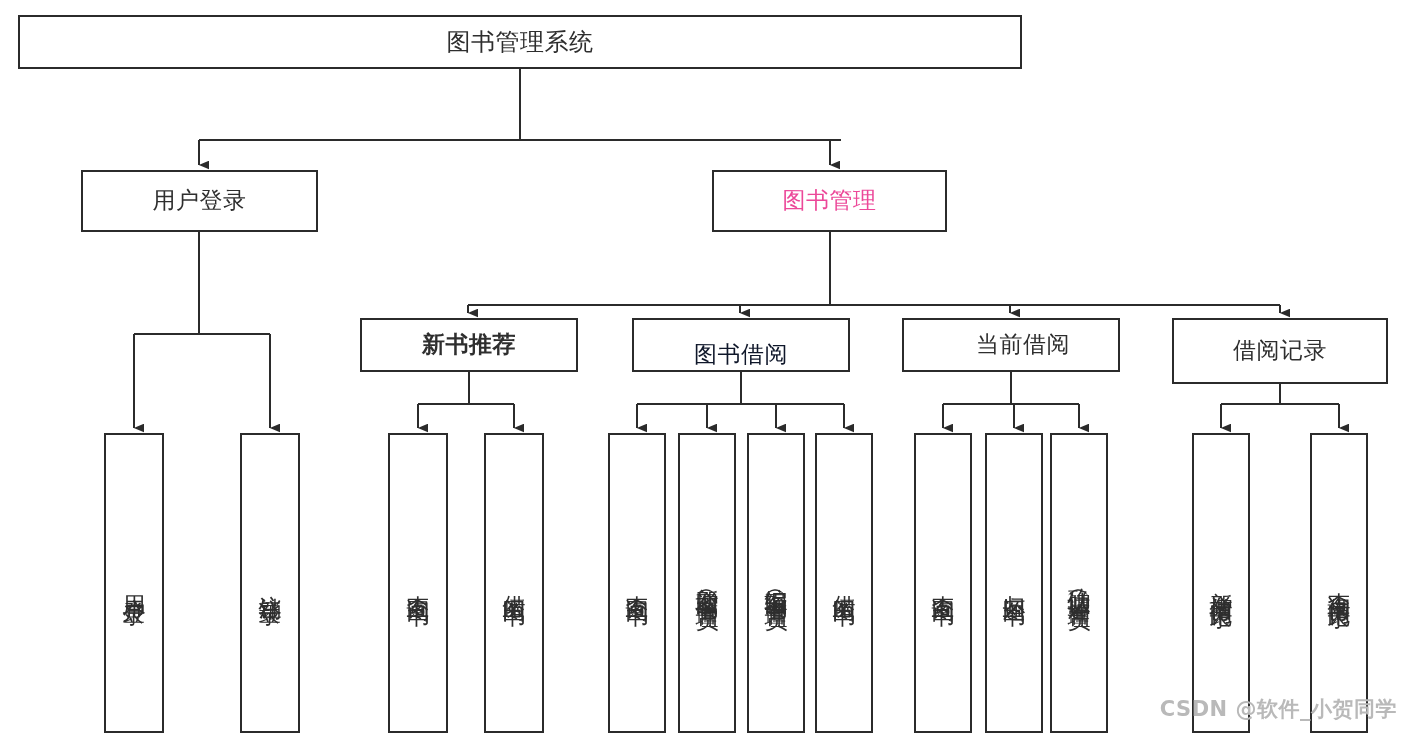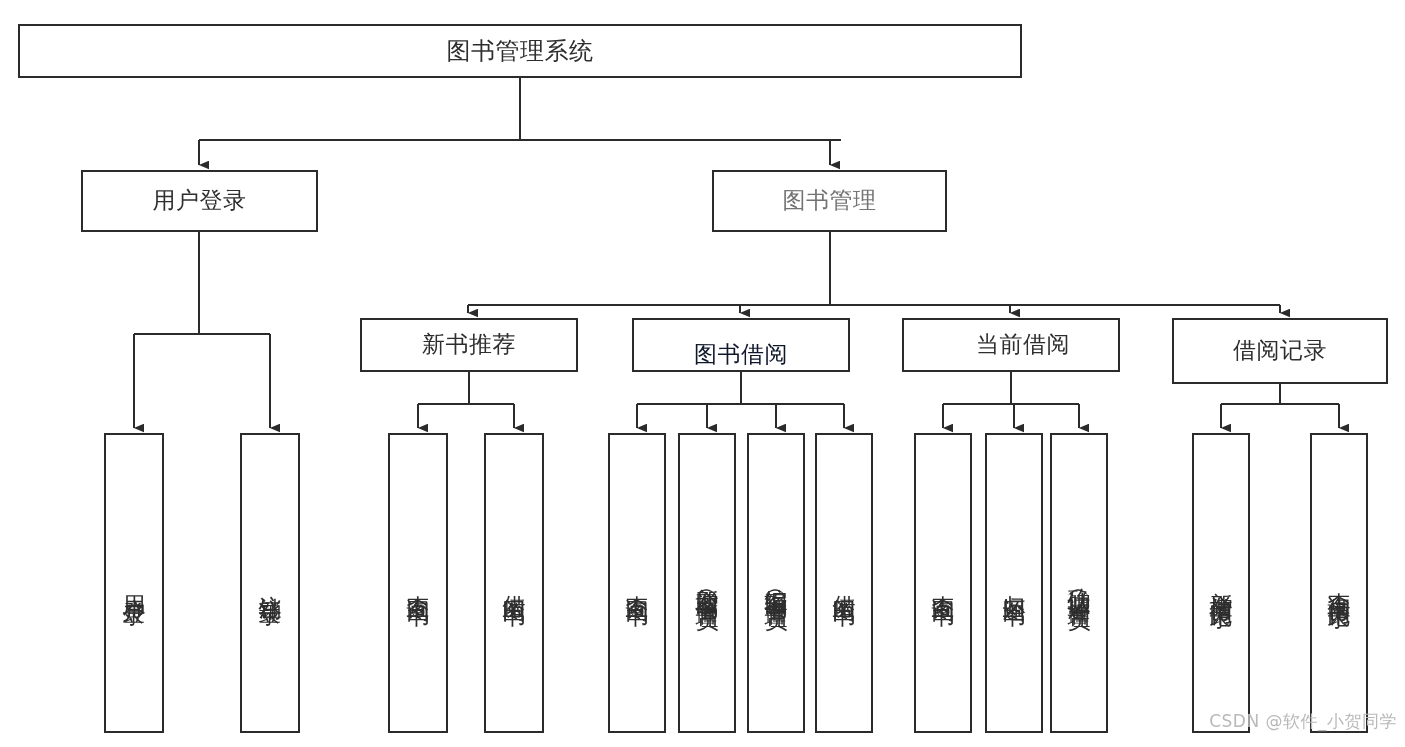--- a/index.html
+++ b/index.html
@@ -58,26 +58,27 @@
     writing-mode: vertical-rl;
     text-orientation: upright;
     font-size: 23px;
     letter-spacing: 3px;
     line-height: 1;
     white-space: nowrap;
   }
   #watermark {
     position: absolute;
     right: 8px;
-    bottom: 14px;
-    font-size: 17px;
+    bottom: 24px;
+    font-size: 21px;
     color: #b9b9b9;
     letter-spacing: 0.5px;
     white-space: nowrap;
     user-select: none;
+    font-weight: bold;
   }
 </style>
 </head>
 <body>
 
 <div id="diagram-root" style="background: rgb(255, 255, 255);">
 
   <svg id="diagram-svg" viewBox="0 0 1405 747" xmlns="http://www.w3.org/2000/svg">
     <defs>
       <marker id="arrowhead" markerWidth="9" markerHeight="11" refX="4.5" refY="10.4" orient="auto" markerUnits="userSpaceOnUse">
@@ -122,32 +123,32 @@
       <path d="M 1014,404 L 1014,428" marker-end="url(#arrowhead)"></path>
       <path d="M 1079,404 L 1079,428" marker-end="url(#arrowhead)"></path>
 
       <path d="M 1280,372 L 1280,404"></path>
       <path d="M 1221,404 L 1339,404"></path>
       <path d="M 1221,404 L 1221,428" marker-end="url(#arrowhead)"></path>
       <path d="M 1339,404 L 1339,428" marker-end="url(#arrowhead)"></path>
     </g>
   </svg>
 
-  <div class="node horiz root" style="left: 18px; top: 24px; width: 1004px; height: 54px; border-color: rgb(43, 43, 43); background: rgb(255, 255, 255);">
+  <div class="node horiz root" style="left: 18px; top: 15px; width: 1004px; height: 54px; border-color: rgb(43, 43, 43); background: rgb(255, 255, 255);">
     <span class="node-label" style="color: rgb(46, 46, 46);">图书管理系统</span>
   </div>
 
   <div class="node horiz" style="left: 81px; top: 170px; width: 237px; height: 62px; border-color: rgb(43, 43, 43); background: rgb(255, 255, 255);">
     <span class="node-label" style="color: rgb(46, 46, 46);">用户登录</span>
   </div>
   <div class="node horiz" style="left: 712px; top: 170px; width: 235px; height: 62px; border-color: rgb(43, 43, 43); background: rgb(255, 255, 255);">
-    <span class="node-label" style="color: #737373;">图书管理</span>
-  </div>
-
-  <div class="node horiz" style="left: 360px; top: 318px; width: 218px; height: 54px; border-color: rgb(43, 43, 43); background: rgb(255, 255, 255);">
+    <span class="node-label" style="color: #ec4899;">图书管理</span>
+  </div>
+
+  <div class="node horiz" style="left: 360px; top: 318px; width: 218px; height: 54px; border-color: rgb(43, 43, 43); background: rgb(255, 255, 255); font-weight: bold;">
     <span class="node-label" style="color: rgb(46, 46, 46);">新书推荐</span>
   </div>
   <div class="node horiz" style="left: 632px; top: 318px; width: 218px; height: 54px; border-color: rgb(43, 43, 43); background: rgb(255, 255, 255);">
     <span class="node-label" style="color: #0f172a; margin-top: 19px;">图书借阅</span>
   </div>
   <div class="node horiz" style="left: 902px; top: 318px; width: 218px; height: 54px; border-color: rgb(43, 43, 43); background: rgb(255, 255, 255);">
     <span class="node-label" style="color: rgb(46, 46, 46); margin-left: 24px;">当前借阅</span>
   </div>
   <div class="node horiz" style="left: 1172px; top: 318px; width: 216px; height: 66px; border-color: rgb(43, 43, 43); background: rgb(255, 255, 255);">
     <span class="node-label" style="color: rgb(46, 46, 46);">借阅记录</span>

